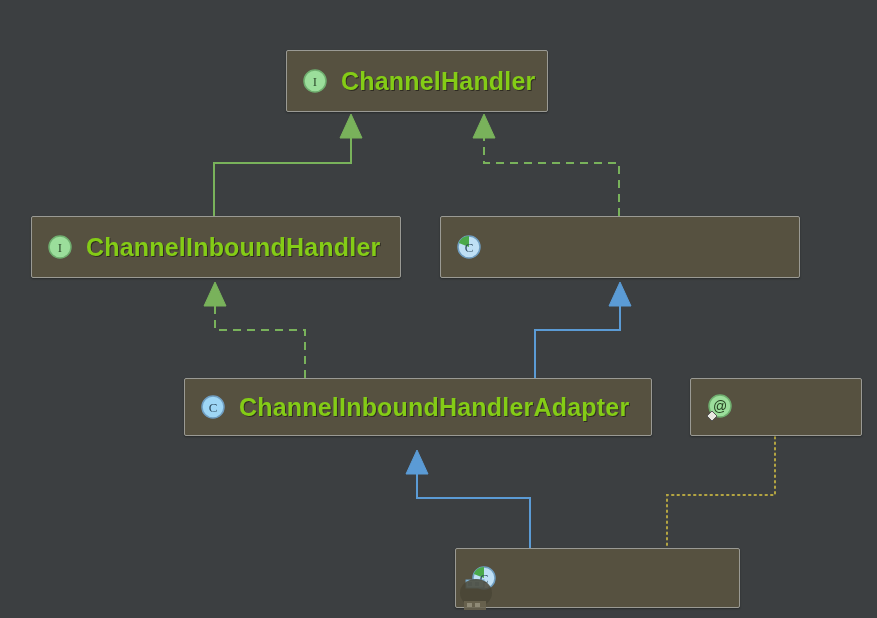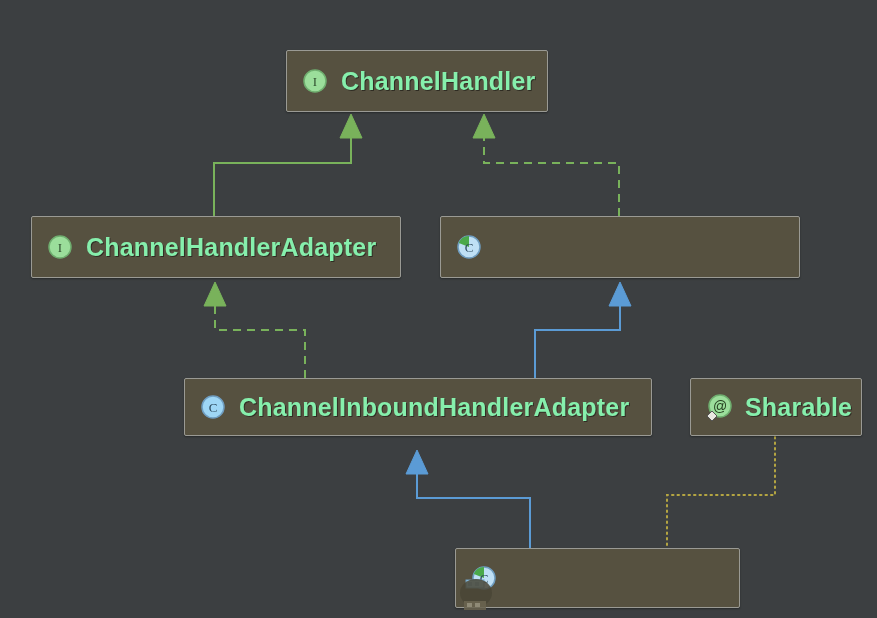--- a/index.html
+++ b/index.html
@@ -30,21 +30,21 @@
     box-sizing: border-box;
     background: #565140;
     border: 1px solid #9a9a94;
     border-radius: 2px;
     display: flex;
     align-items: center;
     padding: 0 14px;
     box-shadow: 0 1px 2px rgba(0,0,0,0.35);
   }
   .node-label {
-    color: #86efac;
+    color: #84cc16;
     font-size: 25px;
     font-weight: bold;
     letter-spacing: 0.2px;
     white-space: nowrap;
     text-shadow: 1px 1px 0 rgba(0,0,0,0.45);
     margin-left: 12px;
   }
   .node-icon {
     position: relative;
     width: 28px;
@@ -116,21 +116,21 @@
     <span class="node-label">ChannelHandler</span>
   </div>
 
   <div class="node" style="left:31px; top:216px; width:370px; height:62px;">
     <span class="node-icon">
       <svg width="28" height="28" viewBox="0 0 28 28">
         <circle cx="14" cy="14" r="11" fill="#9bde9b" stroke="#6fae6f" stroke-width="1.5"></circle>
         <text x="14" y="19" text-anchor="middle" font-family="Liberation Serif, serif" font-size="13" fill="#2f4f2f">I</text>
       </svg>
     </span>
-    <span class="node-label">ChannelHandlerAdapter</span>
+    <span class="node-label">ChannelInboundHandler</span>
   </div>
 
   <div class="node" style="left:440px; top:216px; width:360px; height:62px;">
     <span class="node-icon">
       <svg width="28" height="28" viewBox="0 0 28 28">
         <circle cx="14" cy="14" r="11" fill="#bfe0f5" stroke="#6f9dc0" stroke-width="1.5"></circle>
         <path d="M 14 14 L 14 3 A 11 11 0 0 0 3.8 10 Z" fill="#4aa94a"></path>
         <text x="14" y="19" text-anchor="middle" font-family="Liberation Serif, serif" font-size="13" fill="#2c4a5e">C</text>
       </svg>
     </span>
@@ -149,21 +149,20 @@
   <div class="node" style="left:690px; top:378px; width:172px; height:58px;">
     <span class="node-icon">
       <svg width="28" height="28" viewBox="0 0 28 28">
         <circle cx="15" cy="13" r="11" fill="#9bde9b" stroke="#6fae6f" stroke-width="1.5"></circle>
         <text x="15" y="18" text-anchor="middle" font-family="Liberation Sans, sans-serif" font-size="14" fill="#24401f">@</text>
         <g>
           <polygon points="7,18 12,23 7,28 2,23" fill="#e8e8e0" stroke="#555" stroke-width="1"></polygon>
         </g>
       </svg>
     </span>
-    <span class="node-label">Sharable</span>
   </div>
 
   <div class="node" style="left:455px; top:548px; width:285px; height:60px;">
     <span class="node-icon">
       <svg width="28" height="28" viewBox="0 0 28 28">
         <circle cx="14" cy="14" r="11" fill="#bfe0f5" stroke="#6f9dc0" stroke-width="1.5"></circle>
         <path d="M 14 14 L 14 3 A 11 11 0 0 0 3.8 10 Z" fill="#4aa94a"></path>
         <text x="14" y="19" text-anchor="middle" font-family="Liberation Serif, serif" font-size="13" fill="#2c4a5e">C</text>
       </svg>
       <span class="icon-extra">

